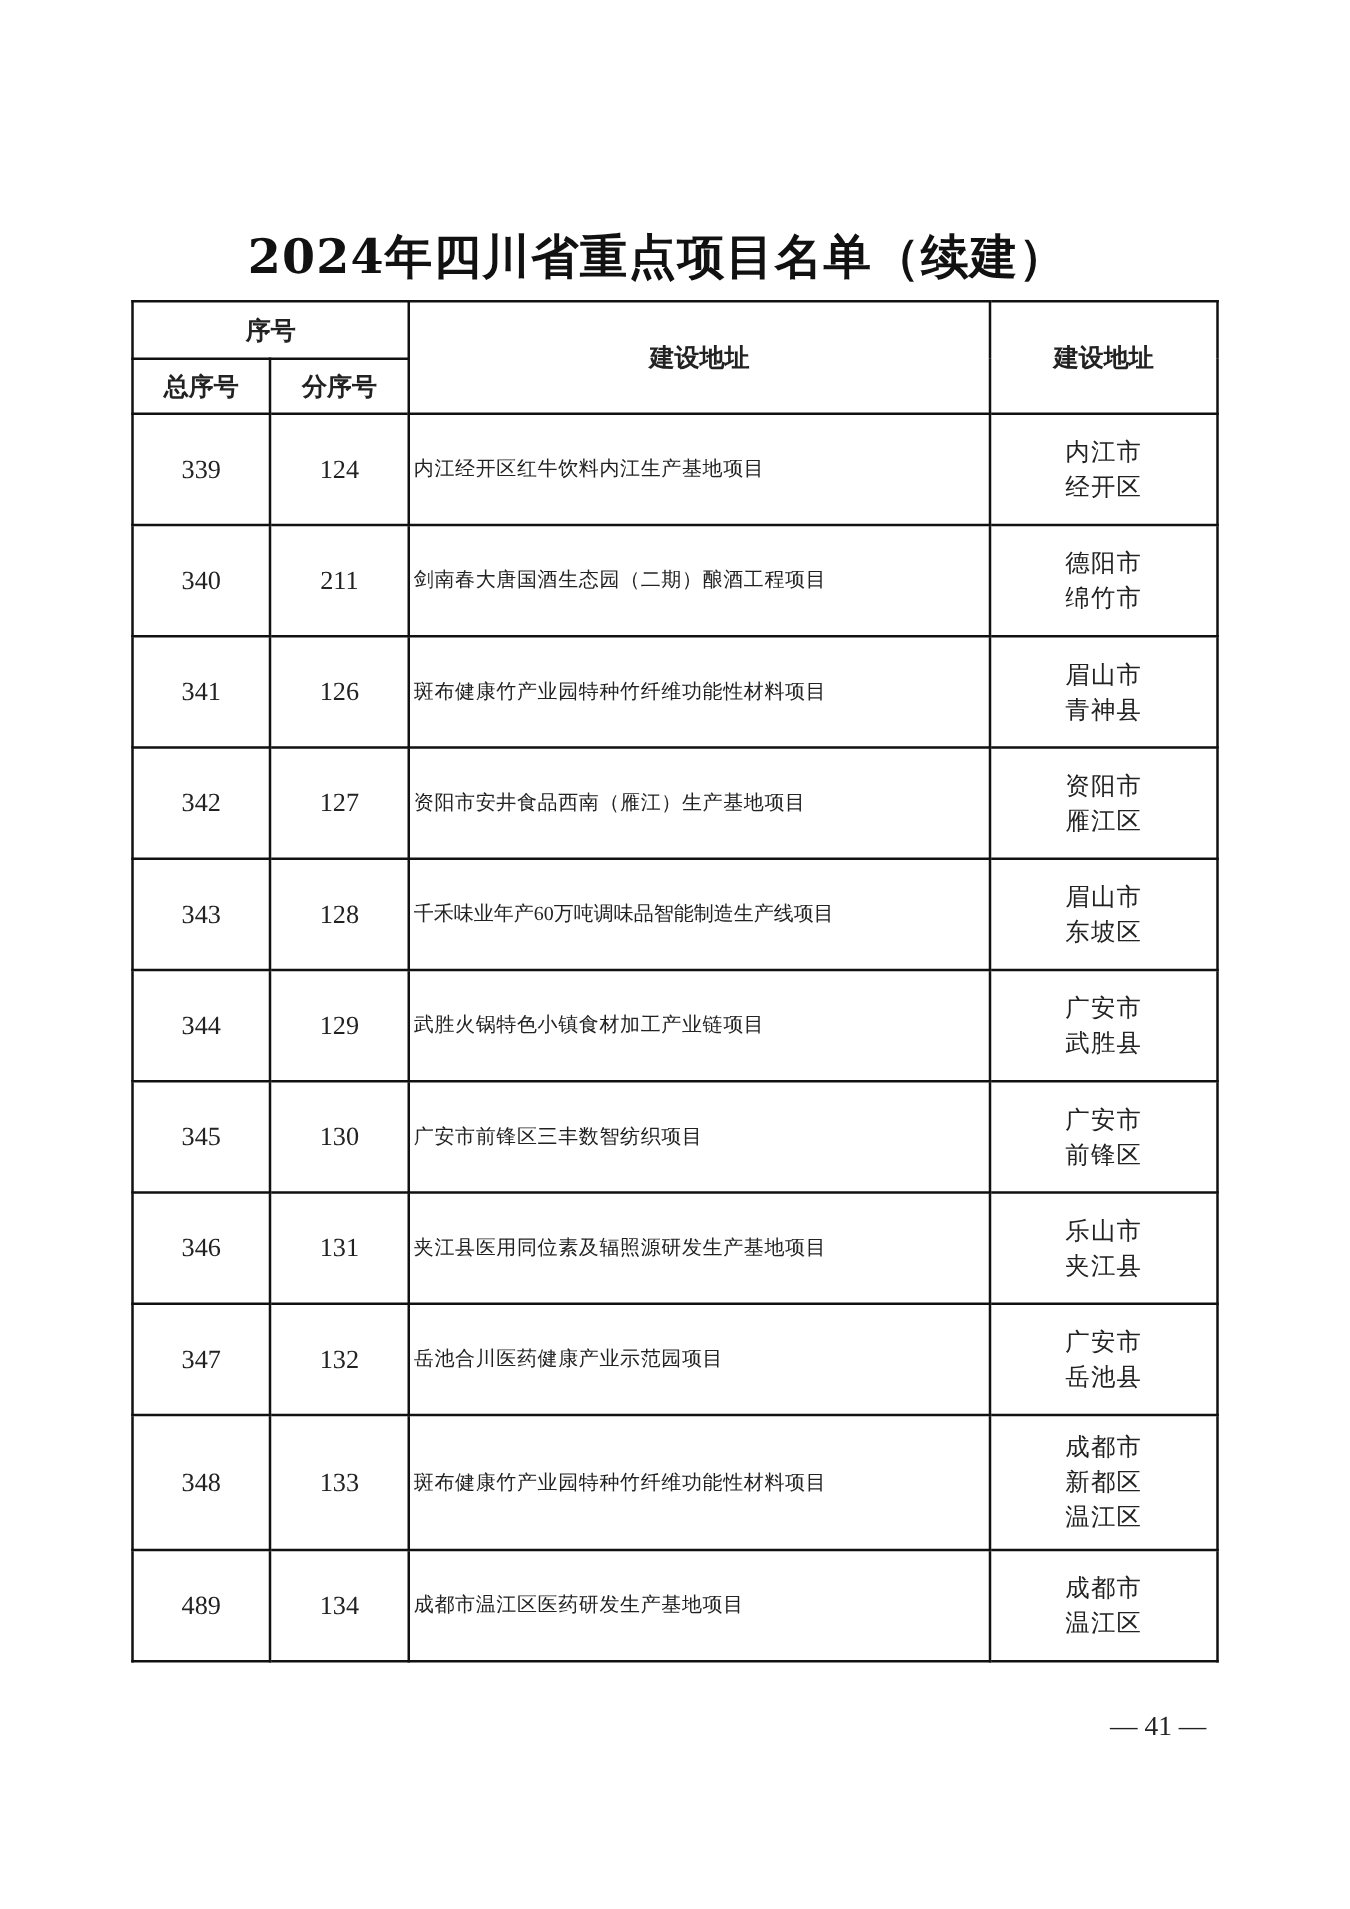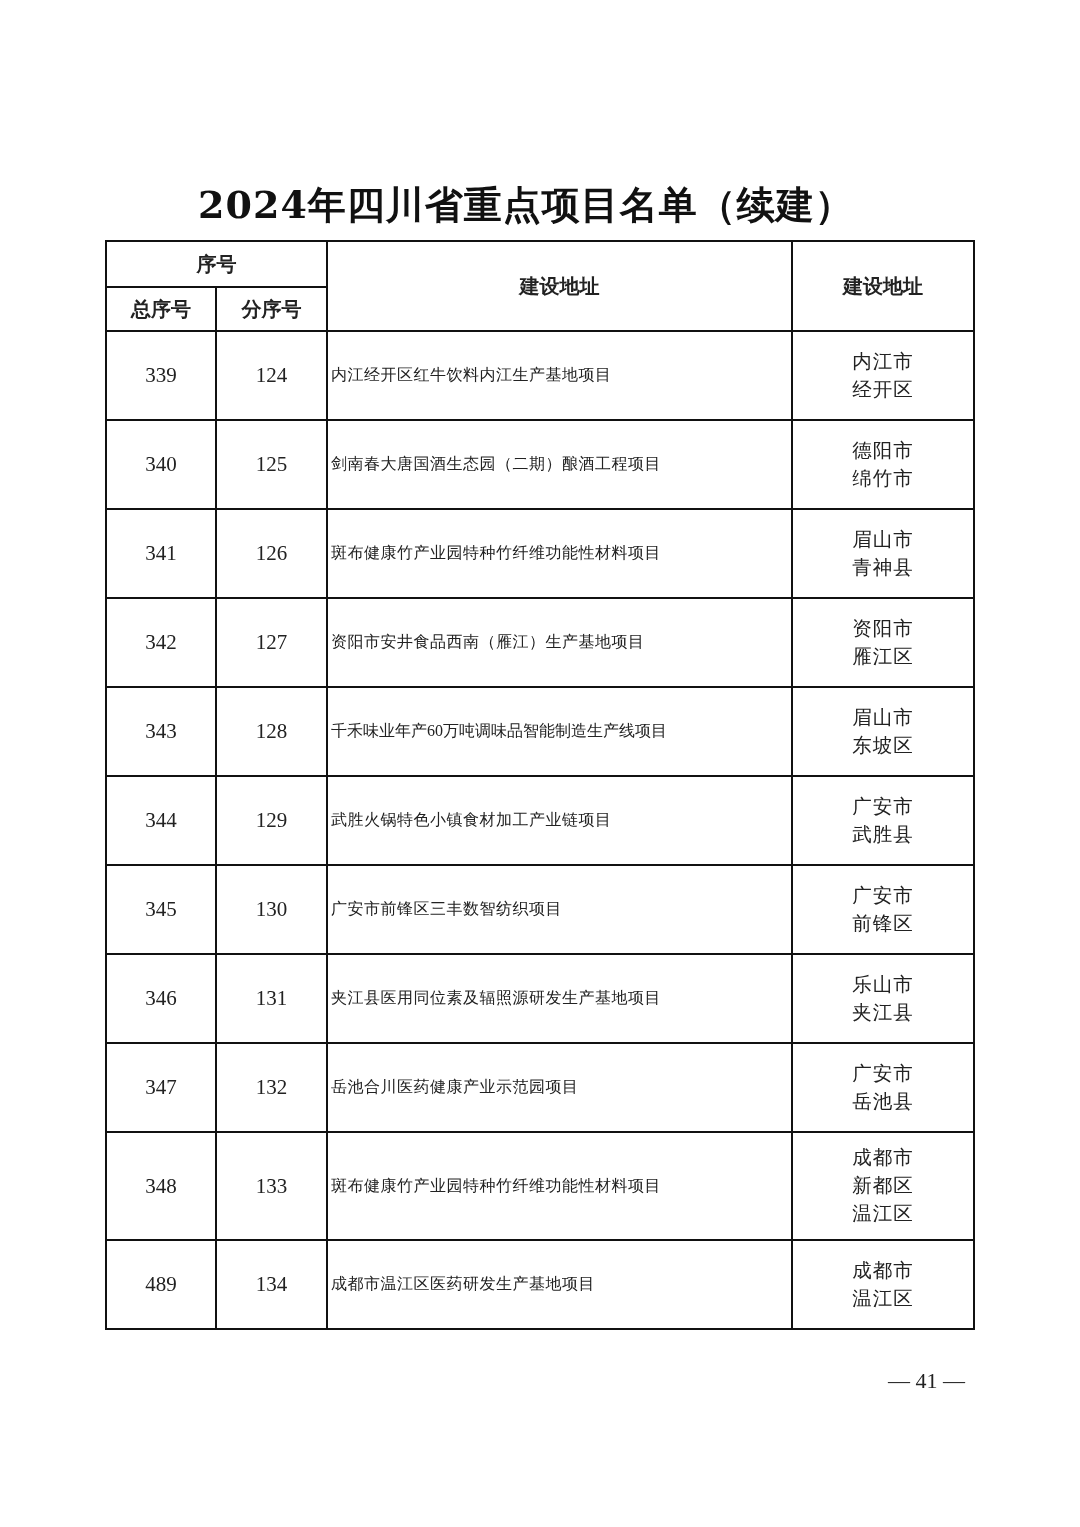--- a/index.html
+++ b/index.html
@@ -56,21 +56,21 @@
       <td class="num">339</td>
       <td class="num">124</td>
       <td class="name">内江经开区红牛饮料内江生产基地项目</td>
       <td class="loc">
           <div>内江市</div>
           <div>经开区</div>
         </td>
     </tr>
     <tr class="row">
       <td class="num">340</td>
-      <td class="num">125</td>
+      <td class="num">211</td>
       <td class="name">剑南春大唐国酒生态园（二期）酿酒工程项目</td>
       <td class="loc">
           <div>德阳市</div>
           <div>绵竹市</div>
         </td>
     </tr>
     <tr class="row">
       <td class="num">341</td>
       <td class="num">126</td>
       <td class="name">斑布健康竹产业园特种竹纤维功能性材料项目</td>

